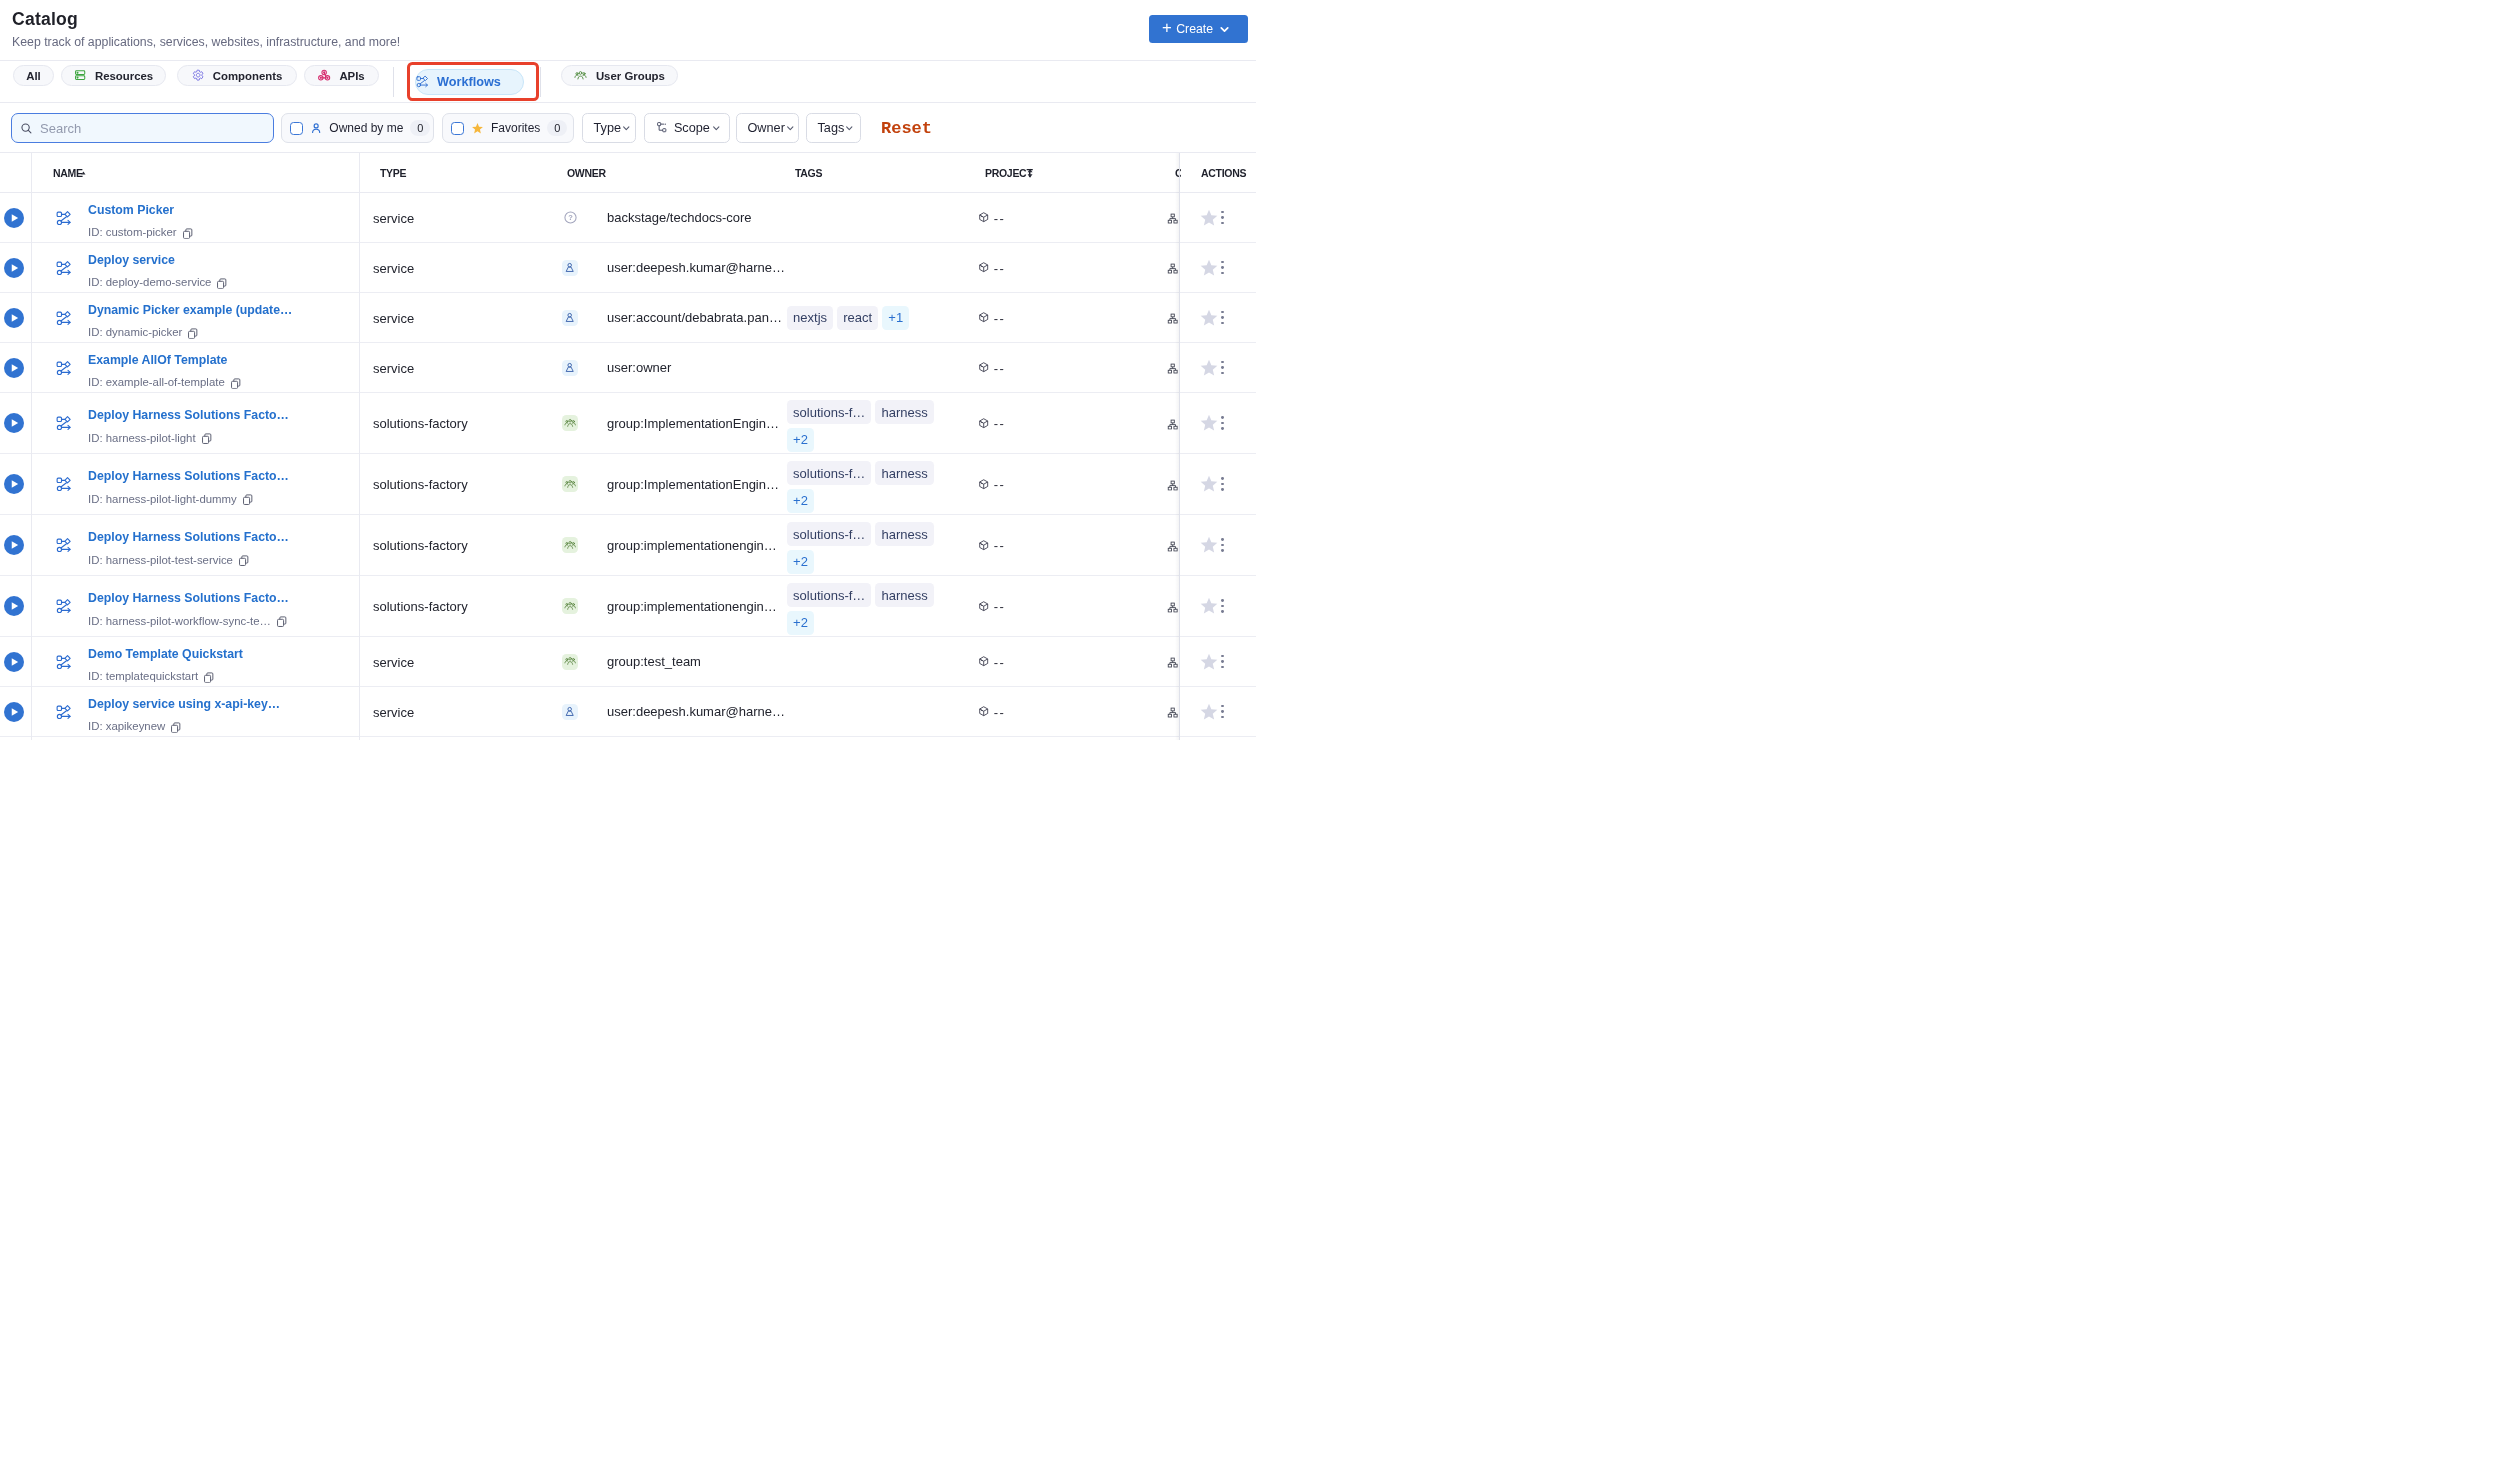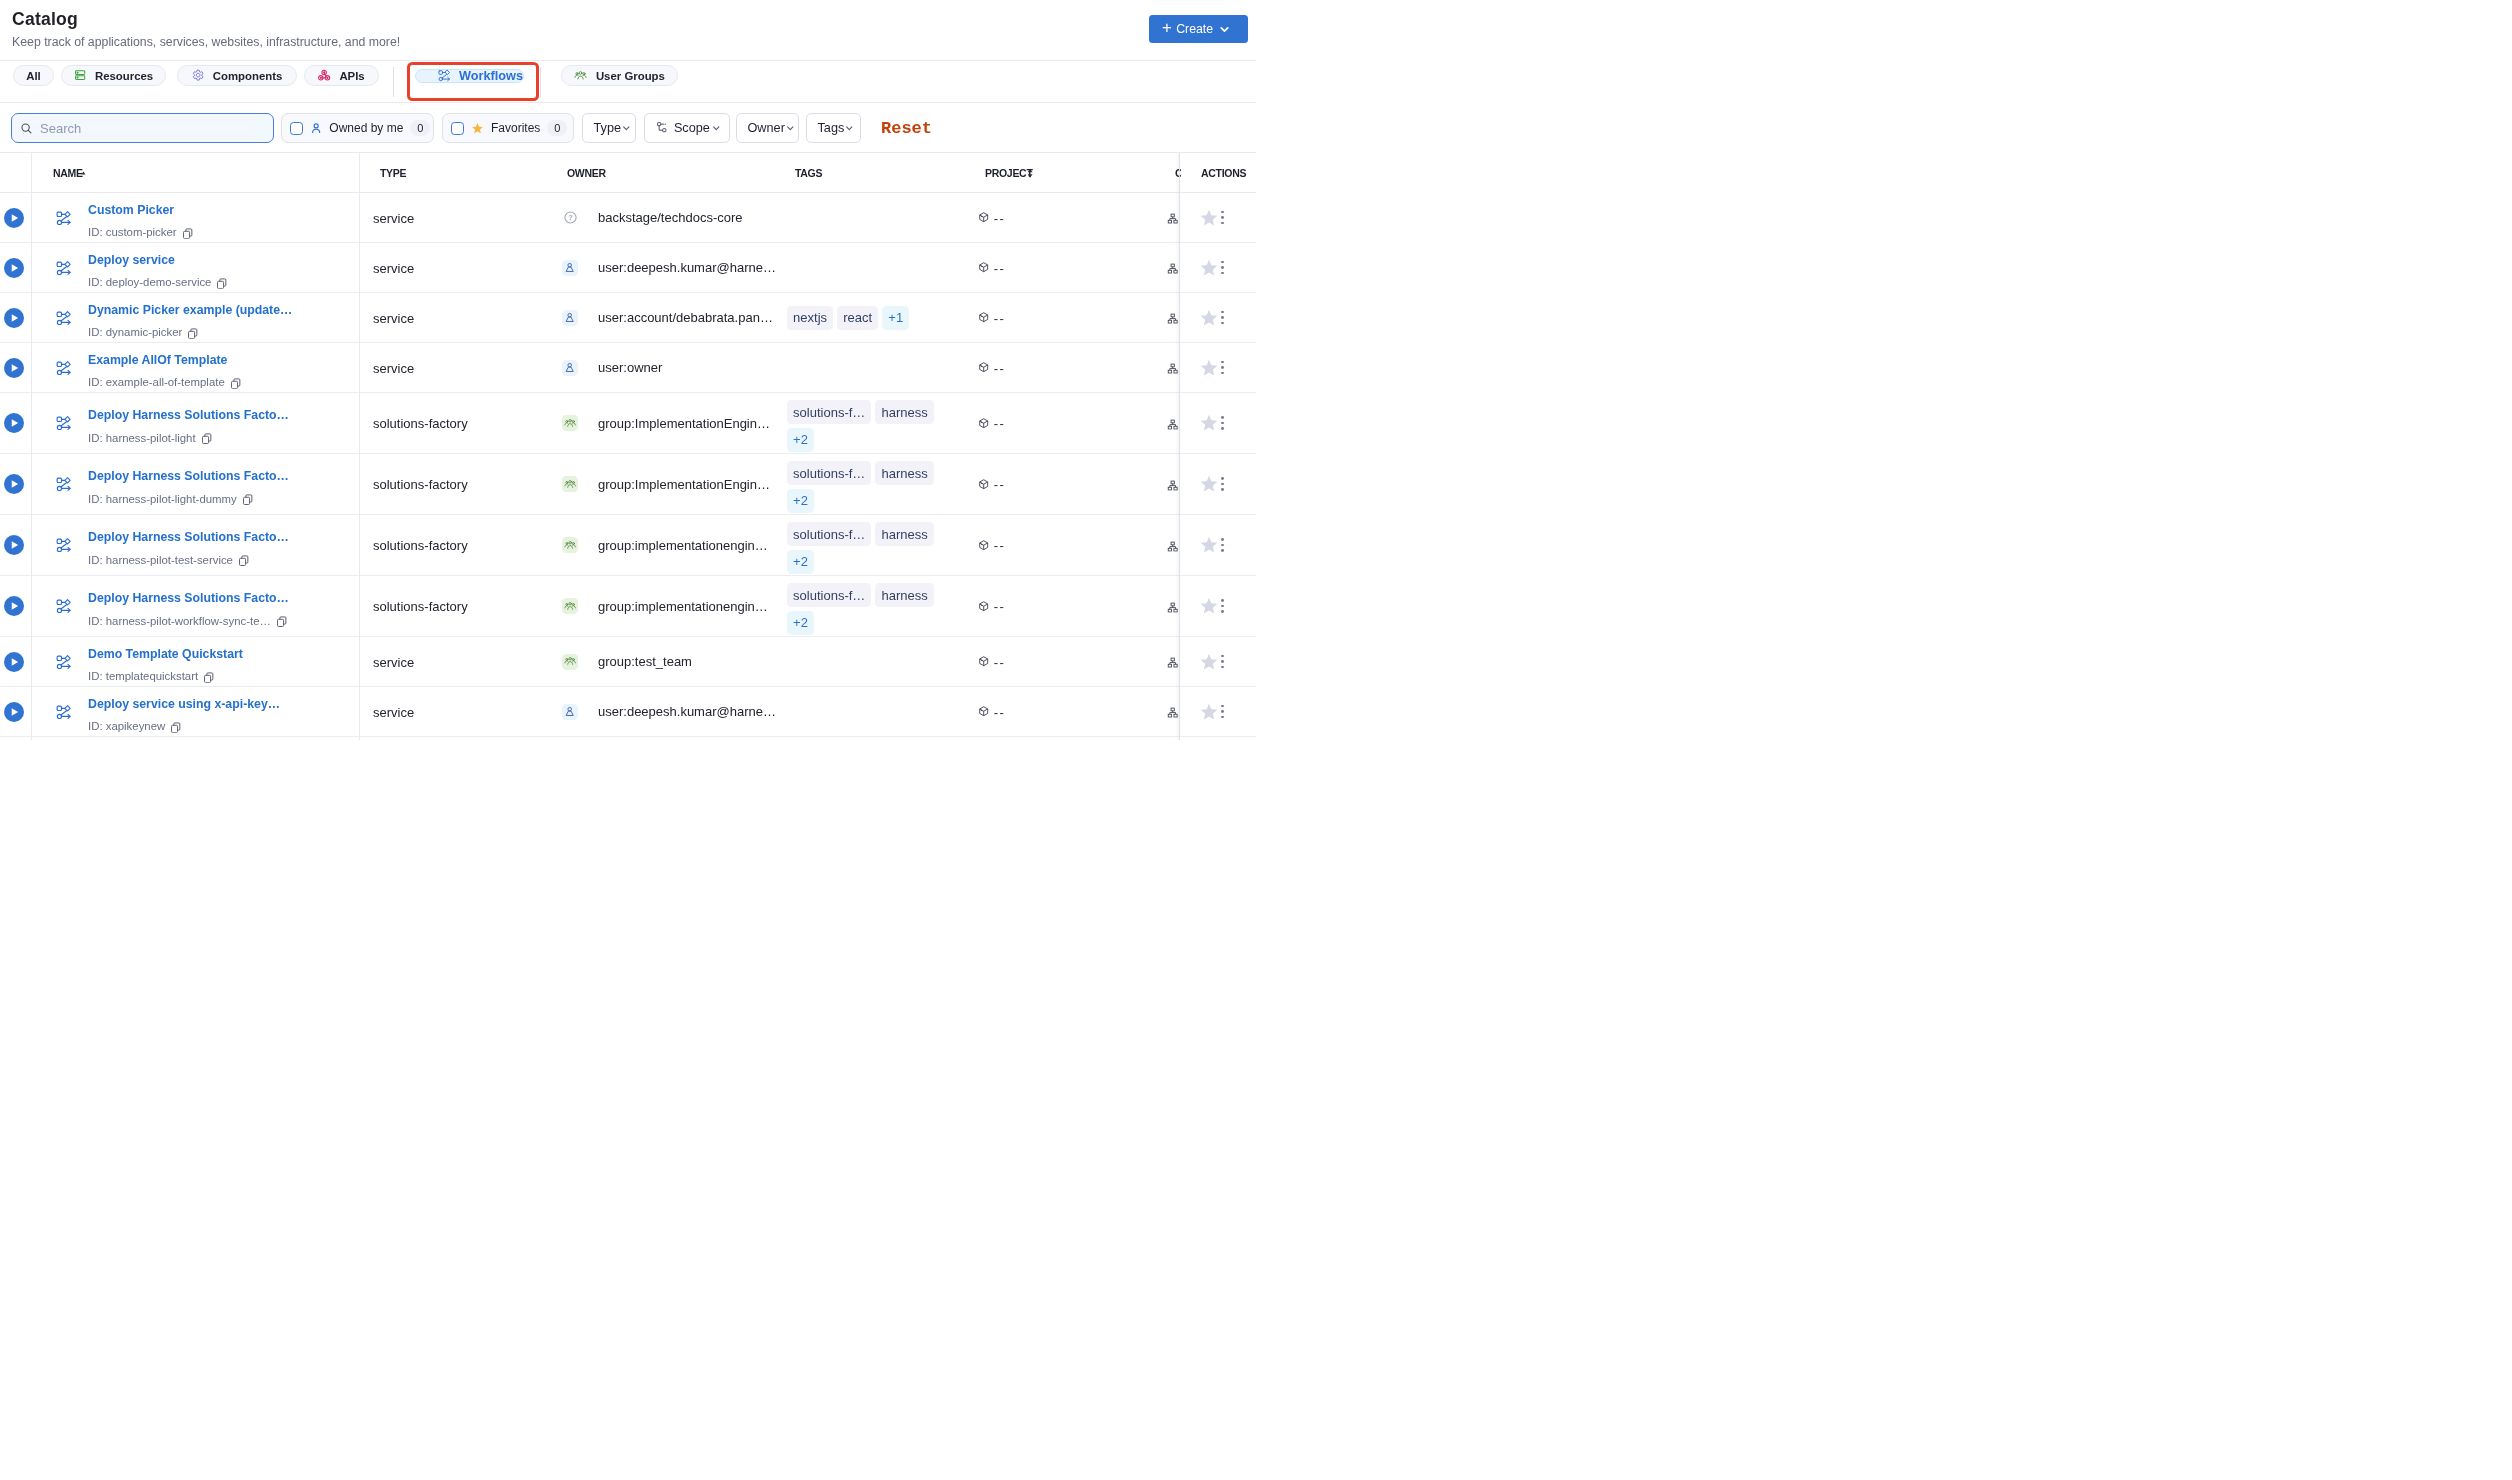--- a/index.html
+++ b/index.html
@@ -9,21 +9,21 @@
 #title { position:absolute; left:12px; top:9.2px; font-size:17.6px; font-weight:700; color:#1f2028; letter-spacing:0.2px; }
 #subtitle { position:absolute; left:12px; top:35px; font-size:12.3px; color:#676a80; }
 #createbtn { position:absolute; left:1149px; top:15px; width:99px; height:28px; background:#3173d1; border-radius:3.5px; display:flex; align-items:center; justify-content:center; gap:4.4px; padding-right:4.4px; color:#fff; }
 #createbtn .pl { font-size:16.7px; font-weight:400; line-height:1; margin-top:-1.8px; }
 #createbtn .tx { font-size:12.3px; font-weight:500; }
 
 
 #tabs { position:absolute; left:0; top:60px; width:1256px; height:43px; border-top:0.9px solid #e9eaf1; border-bottom:0.9px solid #e9eaf1; }
 .pill { position:absolute; top:4px; height:21px; border:0.9px solid #e6e8f0; background:#f7f8fb; border-radius:11.4px; display:flex; align-items:center; justify-content:center; gap:8.8px; font-size:11.4px; font-weight:700; color:#23242f; }
 .tdiv { position:absolute; top:6.1px; width:0.9px; height:30px; background:#dfe1ea; }
-#wfpill { position:absolute; left:415px; top:7.7px; width:109px; height:14px; background:#e7f4fd; border:0.9px solid #c8e6f9; border-radius:14px; display:flex; align-items:center; justify-content:flex-end; gap:8px; font-size:12.7px; font-weight:700; color:#2b6fd3; }
+#wfpill { position:absolute; left:415px; top:7.7px; width:109px; height:26px; background:#e7f4fd; border:0.9px solid #c8e6f9; border-radius:14px; display:flex; align-items:center; justify-content:flex-start; gap:8px; font-size:12.7px; font-weight:700; color:#2b6fd3; }
 #redbox { position:absolute; left:407px; top:1.3px; width:132px; height:39px; border:3.1px solid #e8402b; border-radius:5.3px; }
 
 
 #filters { position:absolute; left:0; top:113px; width:1256px; height:30px; }
 #search { position:absolute; left:11px; top:0; width:263px; height:30px; border:1.3px solid #4a7de0; background:#f1f8fe; border-radius:7px; display:flex; align-items:center; }
 #search .ph { font-size:13px; color:#939aae; margin-left:7px; }
 .fpill svg, .drop svg { flex:none; }
 .fpill { position:absolute; top:0; height:30px; border:0.9px solid #dfe2ea; background:#f8f9fc; border-radius:7px; display:flex; align-items:center; }
 .cbx { width:13px; height:13px; border:1.3px solid #3b77d7; border-radius:3.5px; background:#fff; flex:none; }
 .badge { background:#eef0f6; color:#22242e; font-size:11px; border-radius:8px; height:16px; min-width:20px; display:flex; align-items:center; justify-content:center; }
@@ -44,21 +44,21 @@
 .wfi { left:56px; top:50%; transform:translateY(-50%); width:16px; height:16px; }
 .wfi svg { display:block; }
 .nameblk { left:88px; top:calc(50% + 3.1px); transform:translateY(-50%); display:flex; flex-direction:column; gap:9.7px; white-space:nowrap; }
 .nm { font-size:12.3px; font-weight:700; color:#2470cd; line-height:14px; }
 .idln { font-size:11.4px; color:#696e85; line-height:13px; display:flex; align-items:center; }
 .idln svg { margin-left:1.8px; position:relative; top:0.9px; }
 .typ { left:373px; top:50%; transform:translateY(-50%); font-size:13px; color:#22242e; }
 .own { left:562px; top:50%; transform:translateY(-50%); display:flex; align-items:center; width:220px; }
 .oicon { width:16px; height:16px; border-radius:4.4px; display:flex; align-items:center; justify-content:center; flex:none; }
 .oq { width:16px; height:16px; display:flex; align-items:center; justify-content:center; flex:none; }
-.otext { margin-left:20px; font-size:13px; color:#22242e; white-space:nowrap; }
+.otext { margin-left:29px; font-size:13px; color:#22242e; white-space:nowrap; }
 .tags { left:787px; }
 .tags-inline { top:50%; transform:translateY(-50%); display:flex; gap:4px; }
 .tags-two { top:7px; display:flex; flex-direction:column; gap:3.5px; align-items:flex-start; }
 .tl { display:flex; gap:4px; }
 .chip { height:24px; background:#f2f2f8; border-radius:4.4px; display:flex; align-items:center; padding:0 6.1px; font-size:13px; color:#333f63; white-space:nowrap; }
 .chipb { background:#e9f7fd; color:#2a70cf; }
 .proj { left:978px; top:50%; transform:translateY(-50%); display:flex; align-items:center; }
 .proj .dd { margin-left:4.4px; font-size:13px; color:#2c2d3a; letter-spacing:1.3px; }
 .proj svg { display:block; }
 .orgi { left:1167px; top:50%; transform:translateY(-50%); width:12.3px; height:12.3px; }

